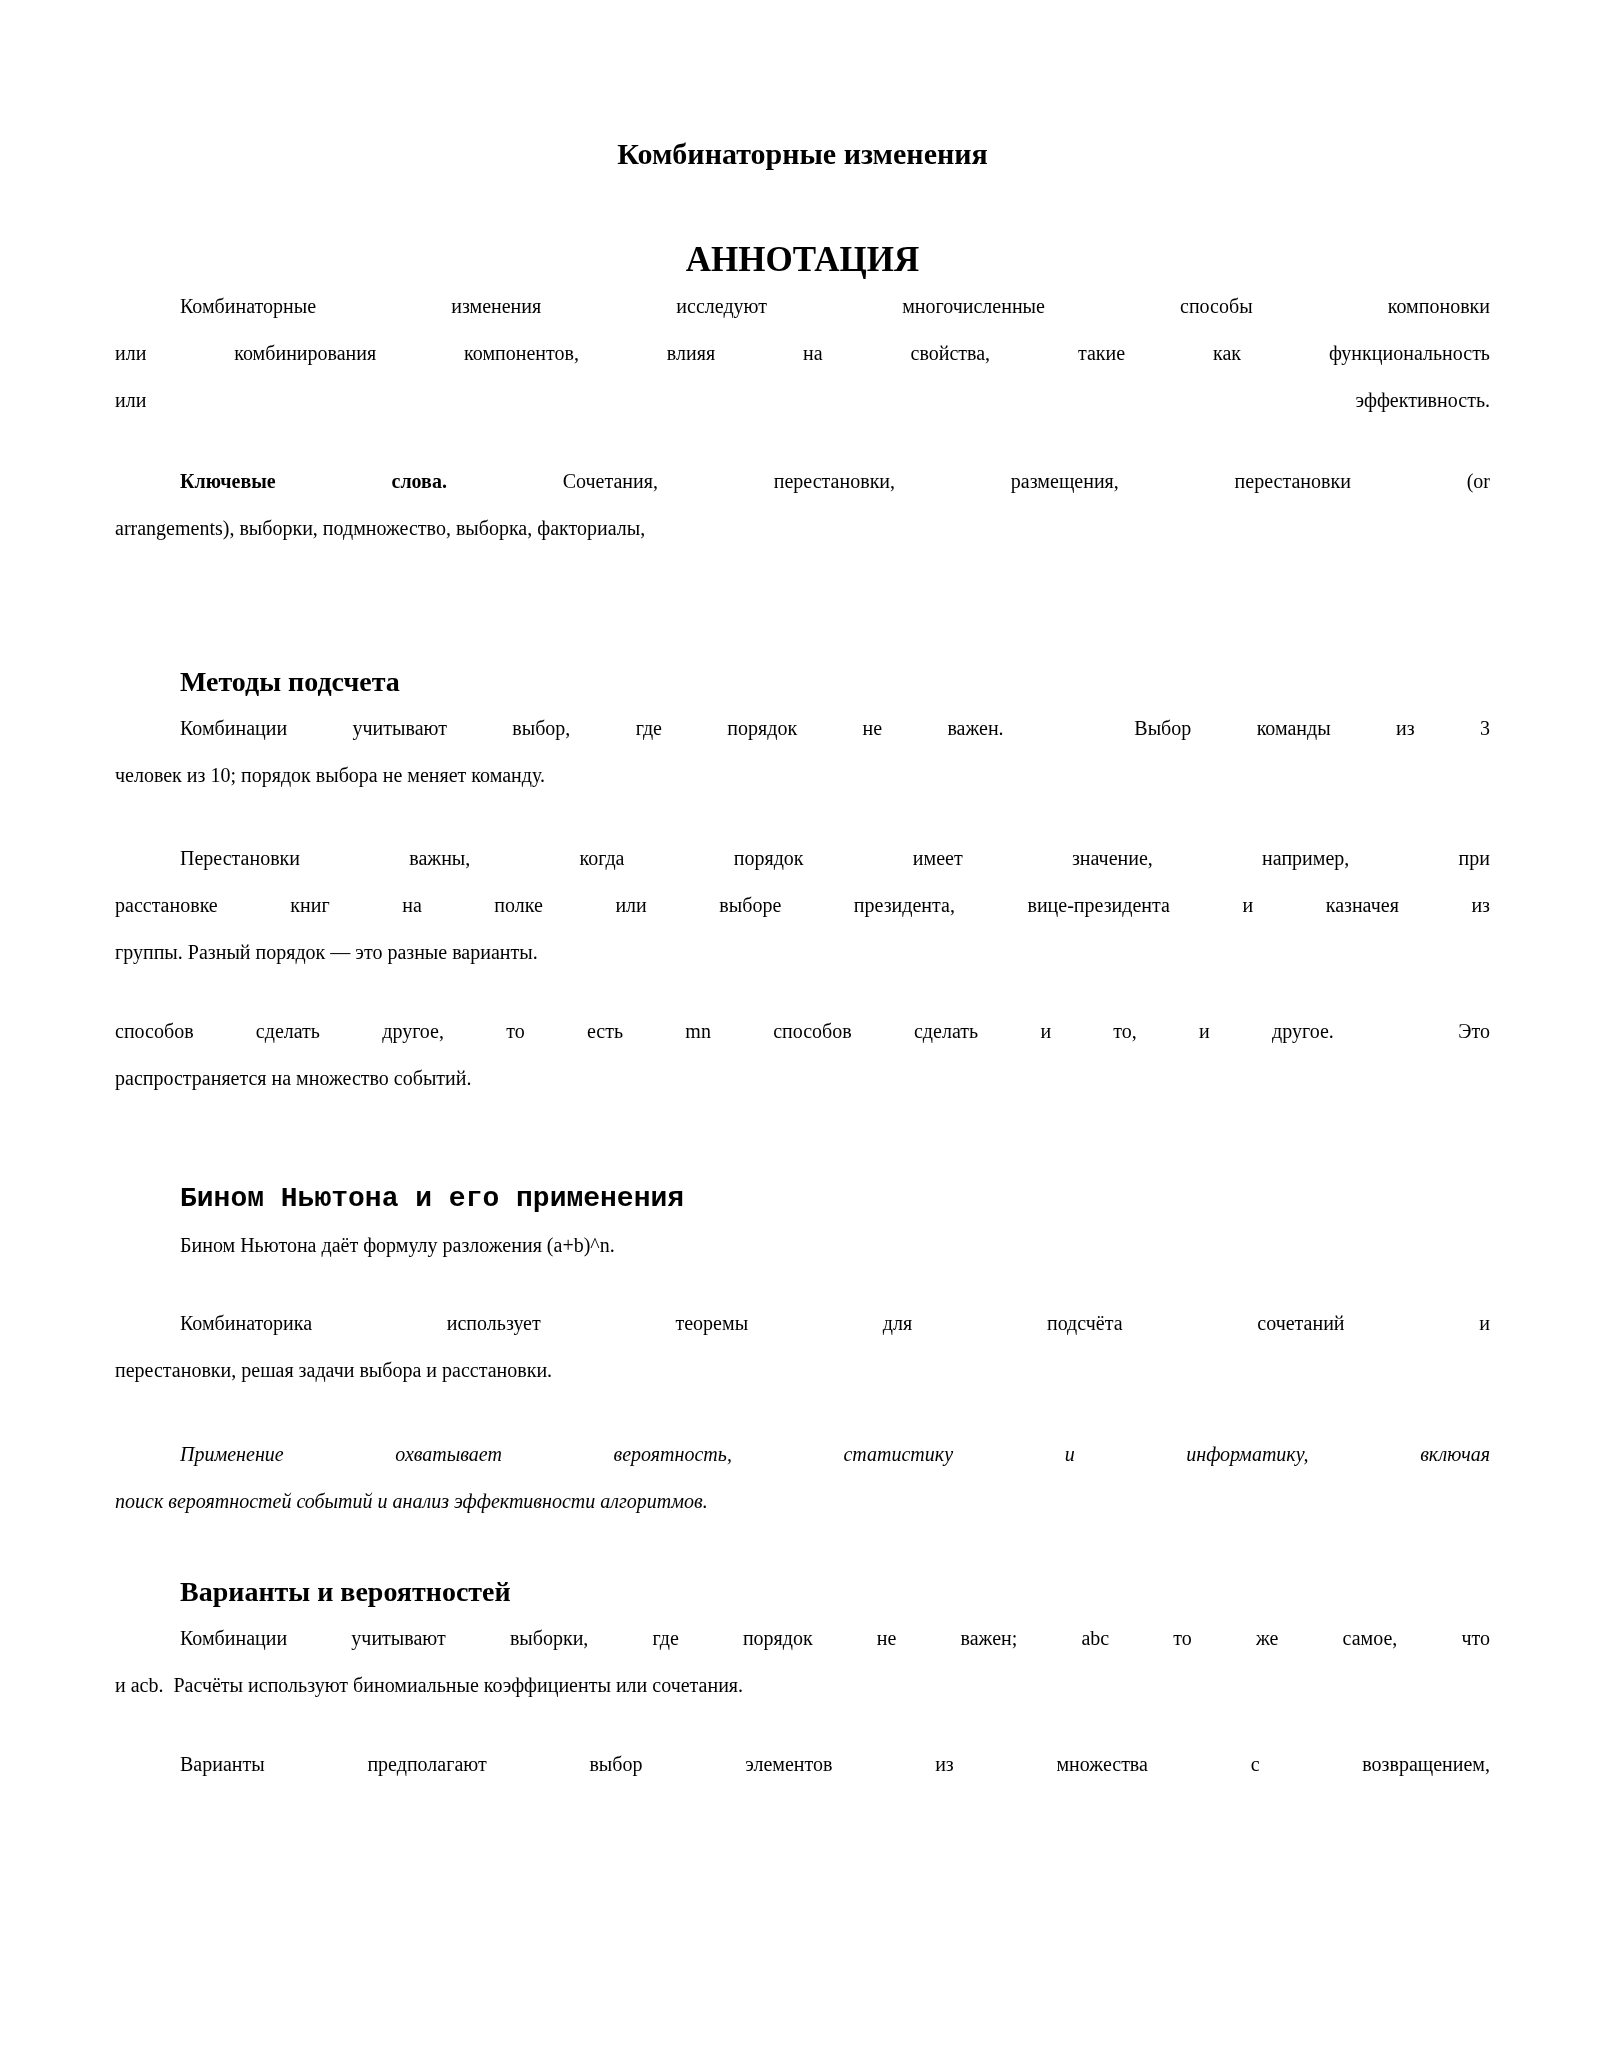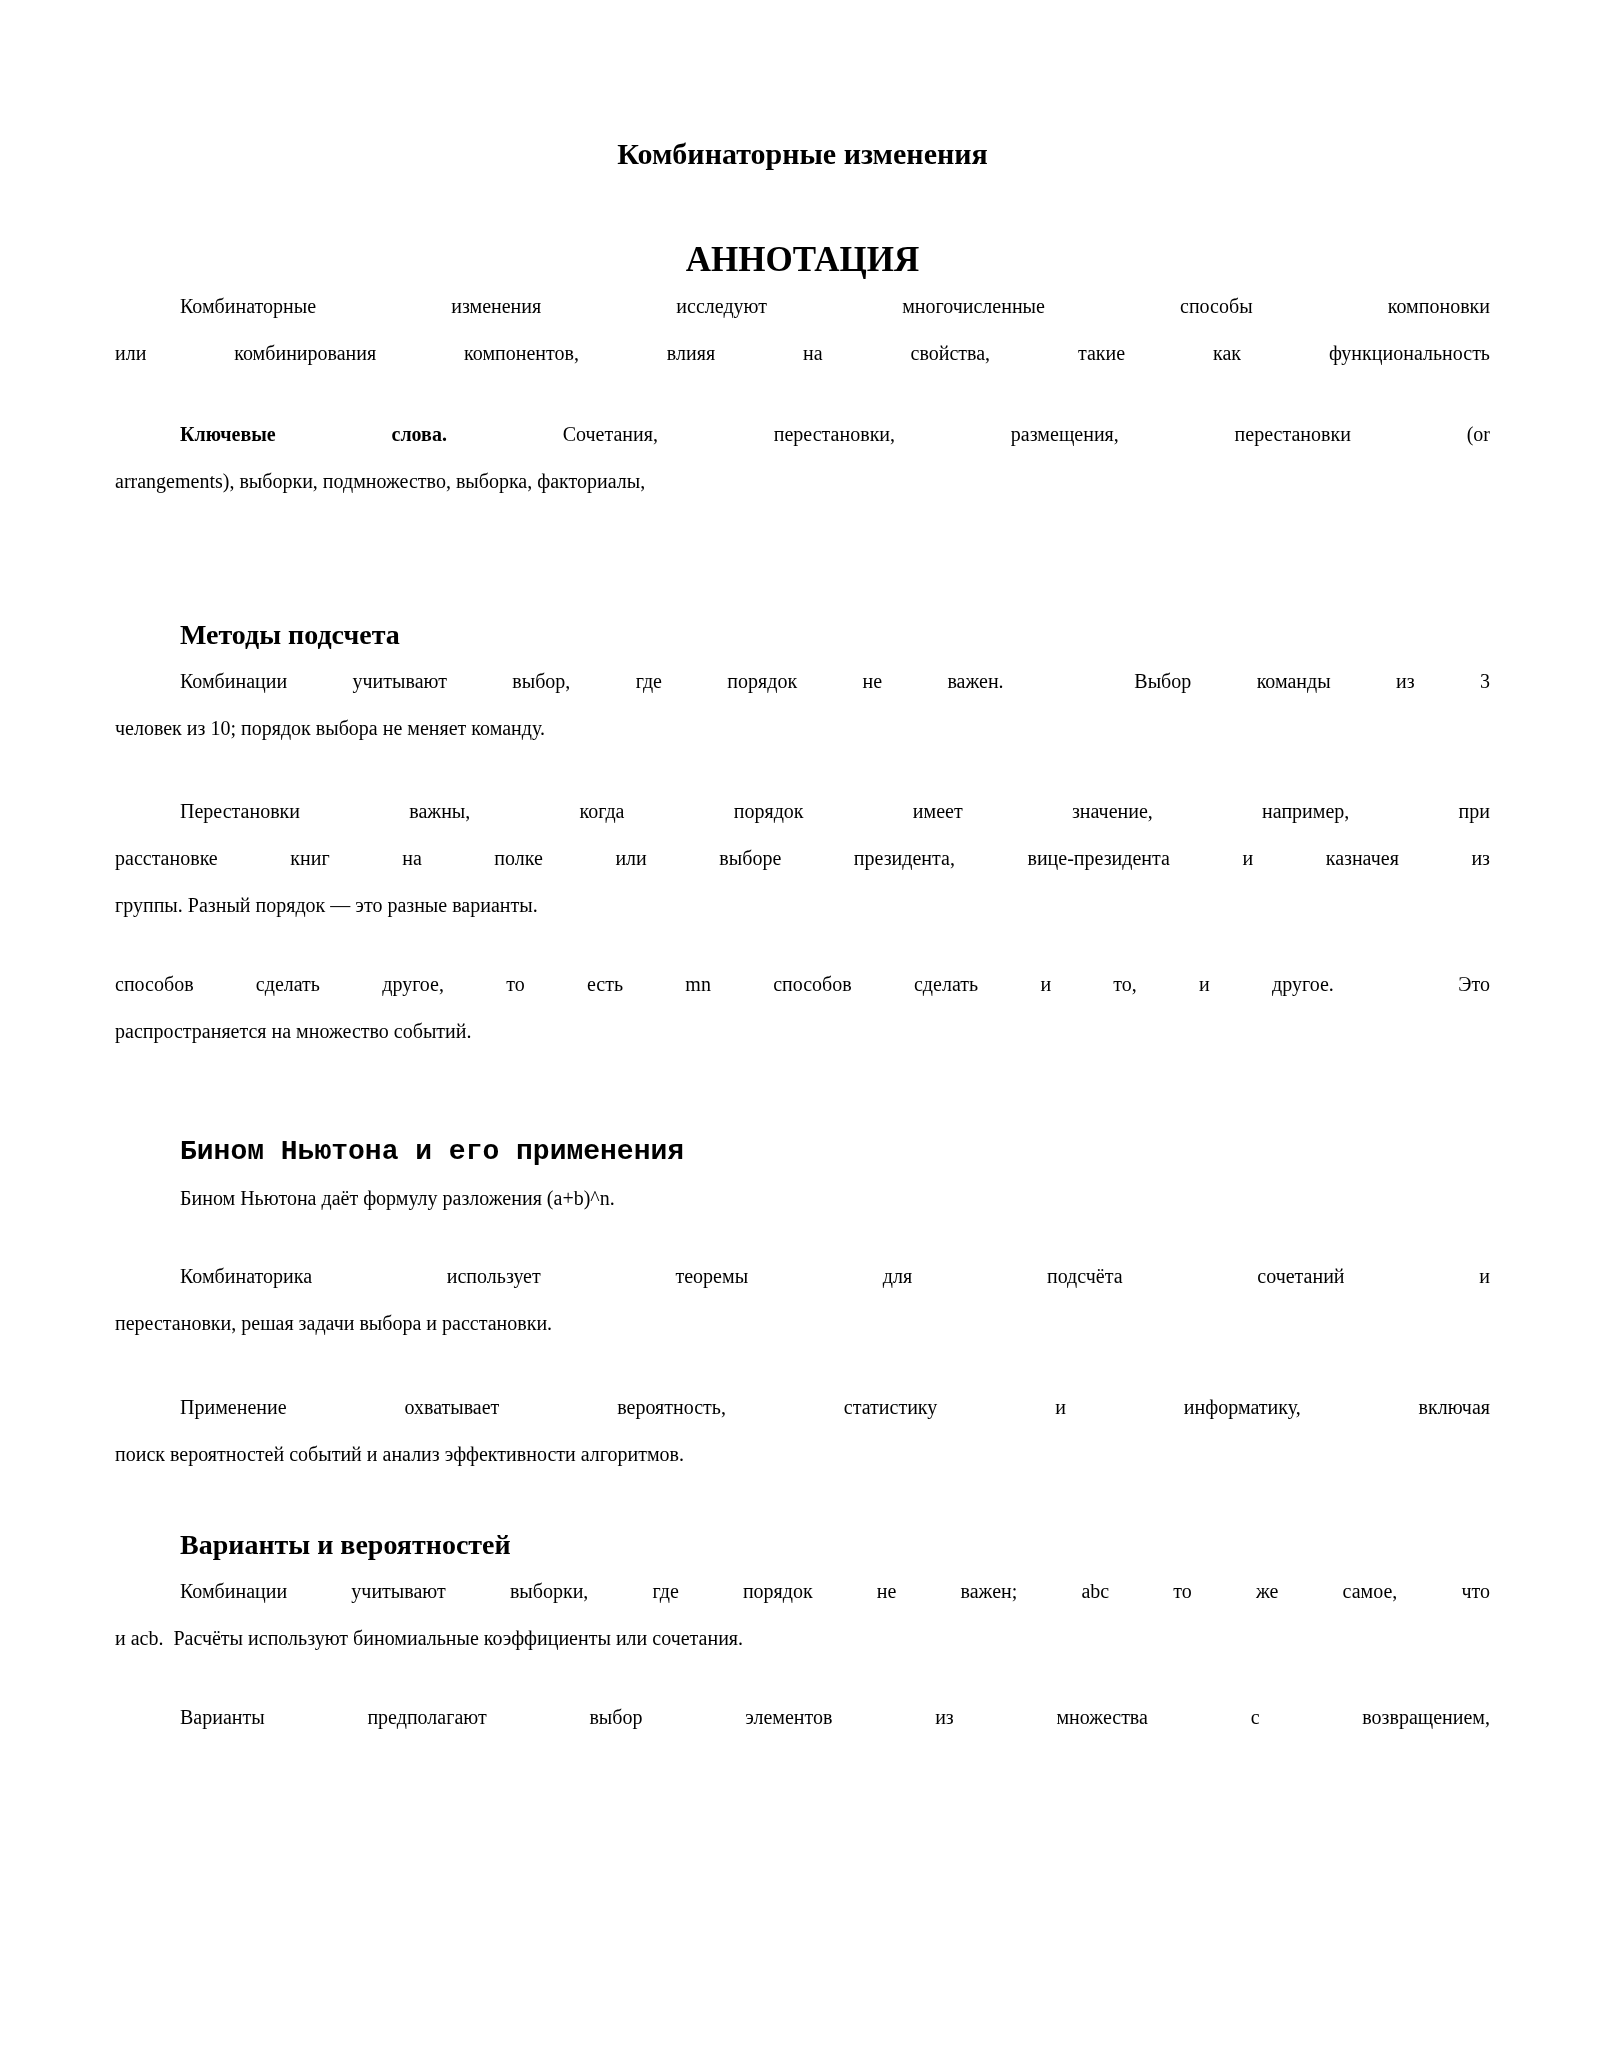--- a/index.html
+++ b/index.html
@@ -45,37 +45,38 @@
     text-align: left;
   }
   .kw-bold { font-weight: bold; }
   
   .mt-kw   { margin-top: 34px; }
   .mt-h1   { margin-top: 106px; }
   .mt-p4   { margin-top: 36px; }
   .mt-p5   { margin-top: 32px; }
   .mt-h2   { margin-top: 73px; font-family: Liberation Mono, monospace; }
   .mt-p7   { margin-top: 31px; }
-  .mt-p8   { margin-top: 37px; }
+  .mt-p8   { margin-top: 37px; font-style: italic; }
   .mt-h3   { margin-top: 43px; }
   .mt-p10  { margin-top: 32px; }
 </style>
 </head>
 <body>
 
 <div class="page">
 
   <div class="center-line title-line">Комбинаторные изменения</div>
 
 
   <div class="center-line annot-line">АННОТАЦИЯ</div>
 
   <div class="para">
     <span class="line ind">Комбинаторные изменения исследуют многочисленные способы компоновки</span>
     <span class="line">или комбинирования компонентов, влияя на свойства, такие как функциональность</span>
+    <span class="line">или эффективность.</span>
   </div>
 
   <div class="para mt-kw">
     <span class="line ind"><span class="kw-bold">Ключевые слова.</span><span> Сочетания, перестановки, размещения, перестановки (or</span></span>
     <span class="line left">arrangements), выборки, подмножество, выборка, факториалы,</span>
   </div>
 
   <div class="heading mt-h1">Методы подсчета</div>
 
   <div class="para">

